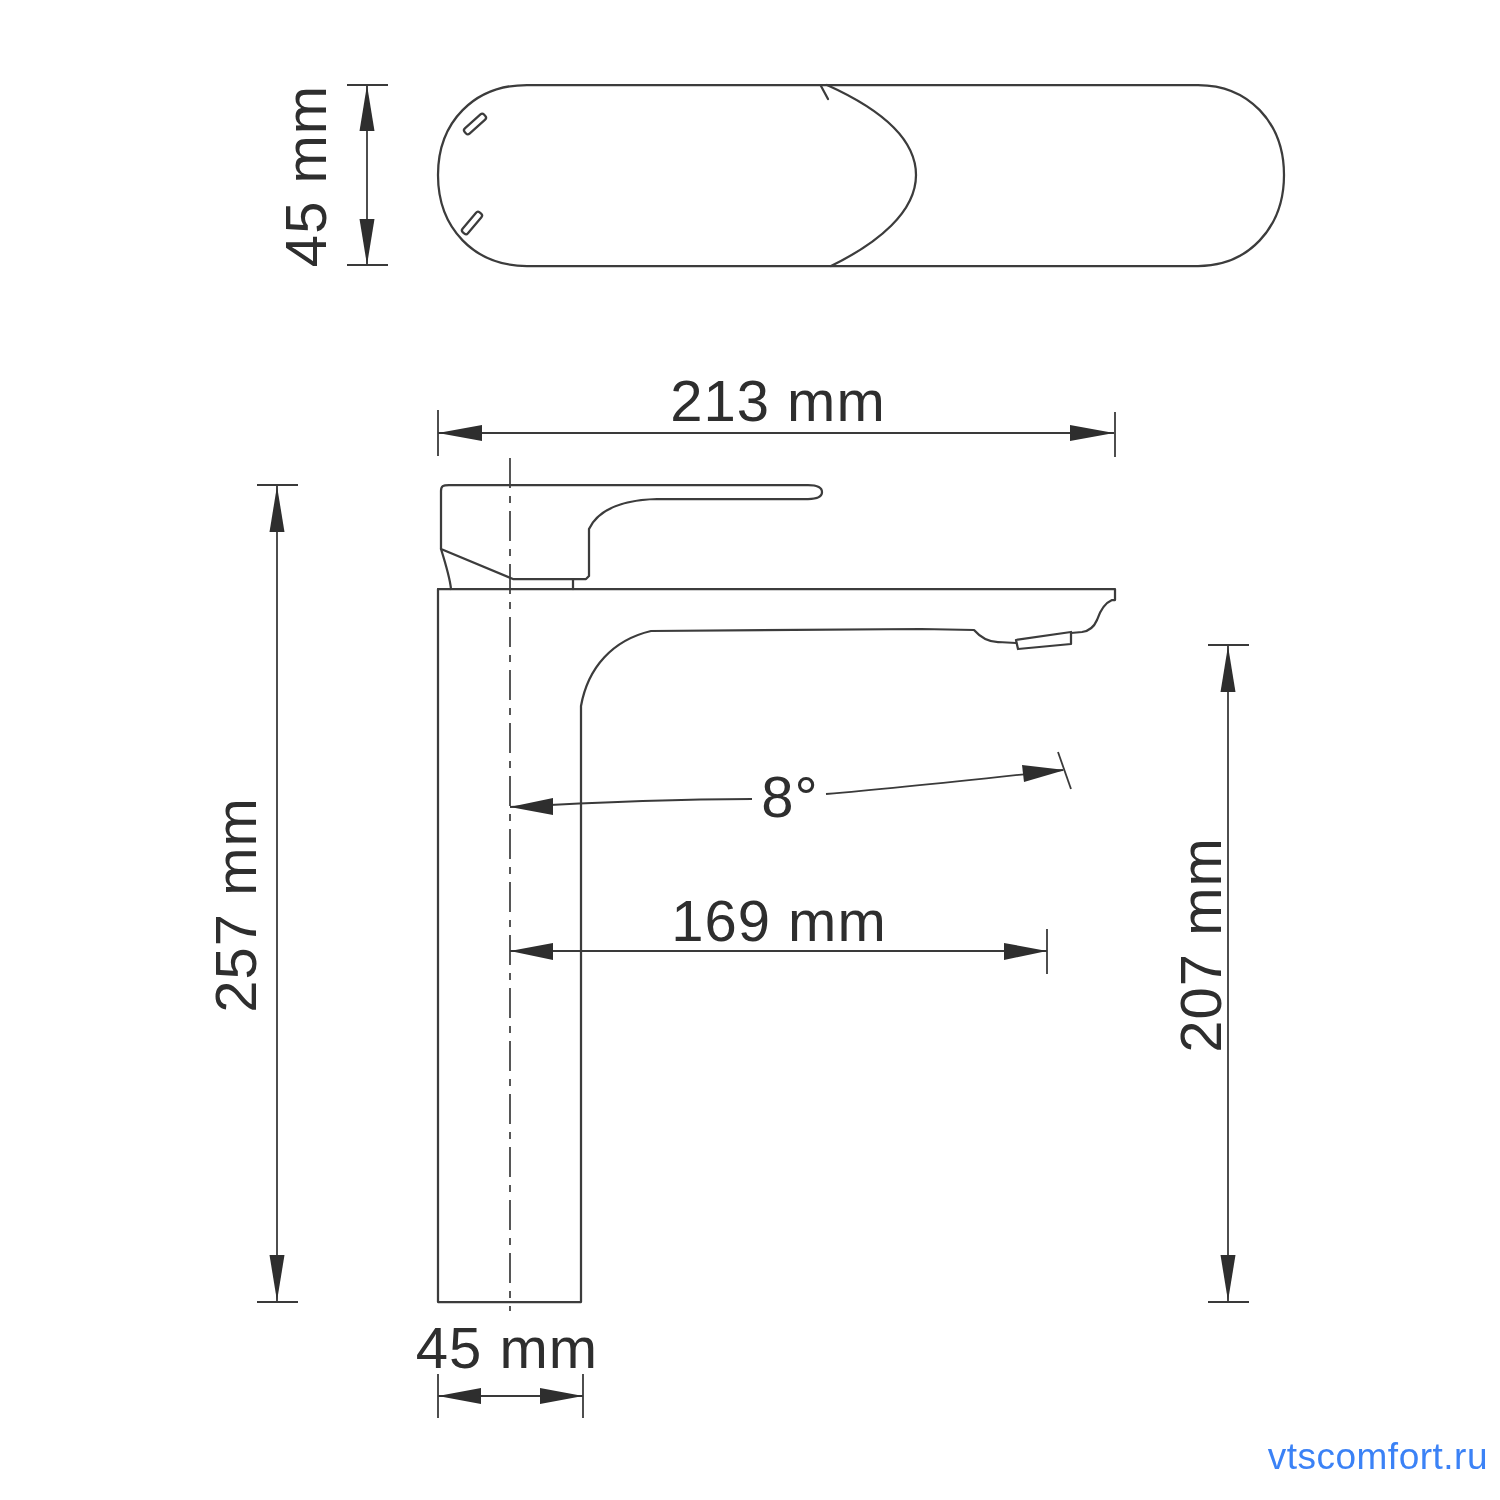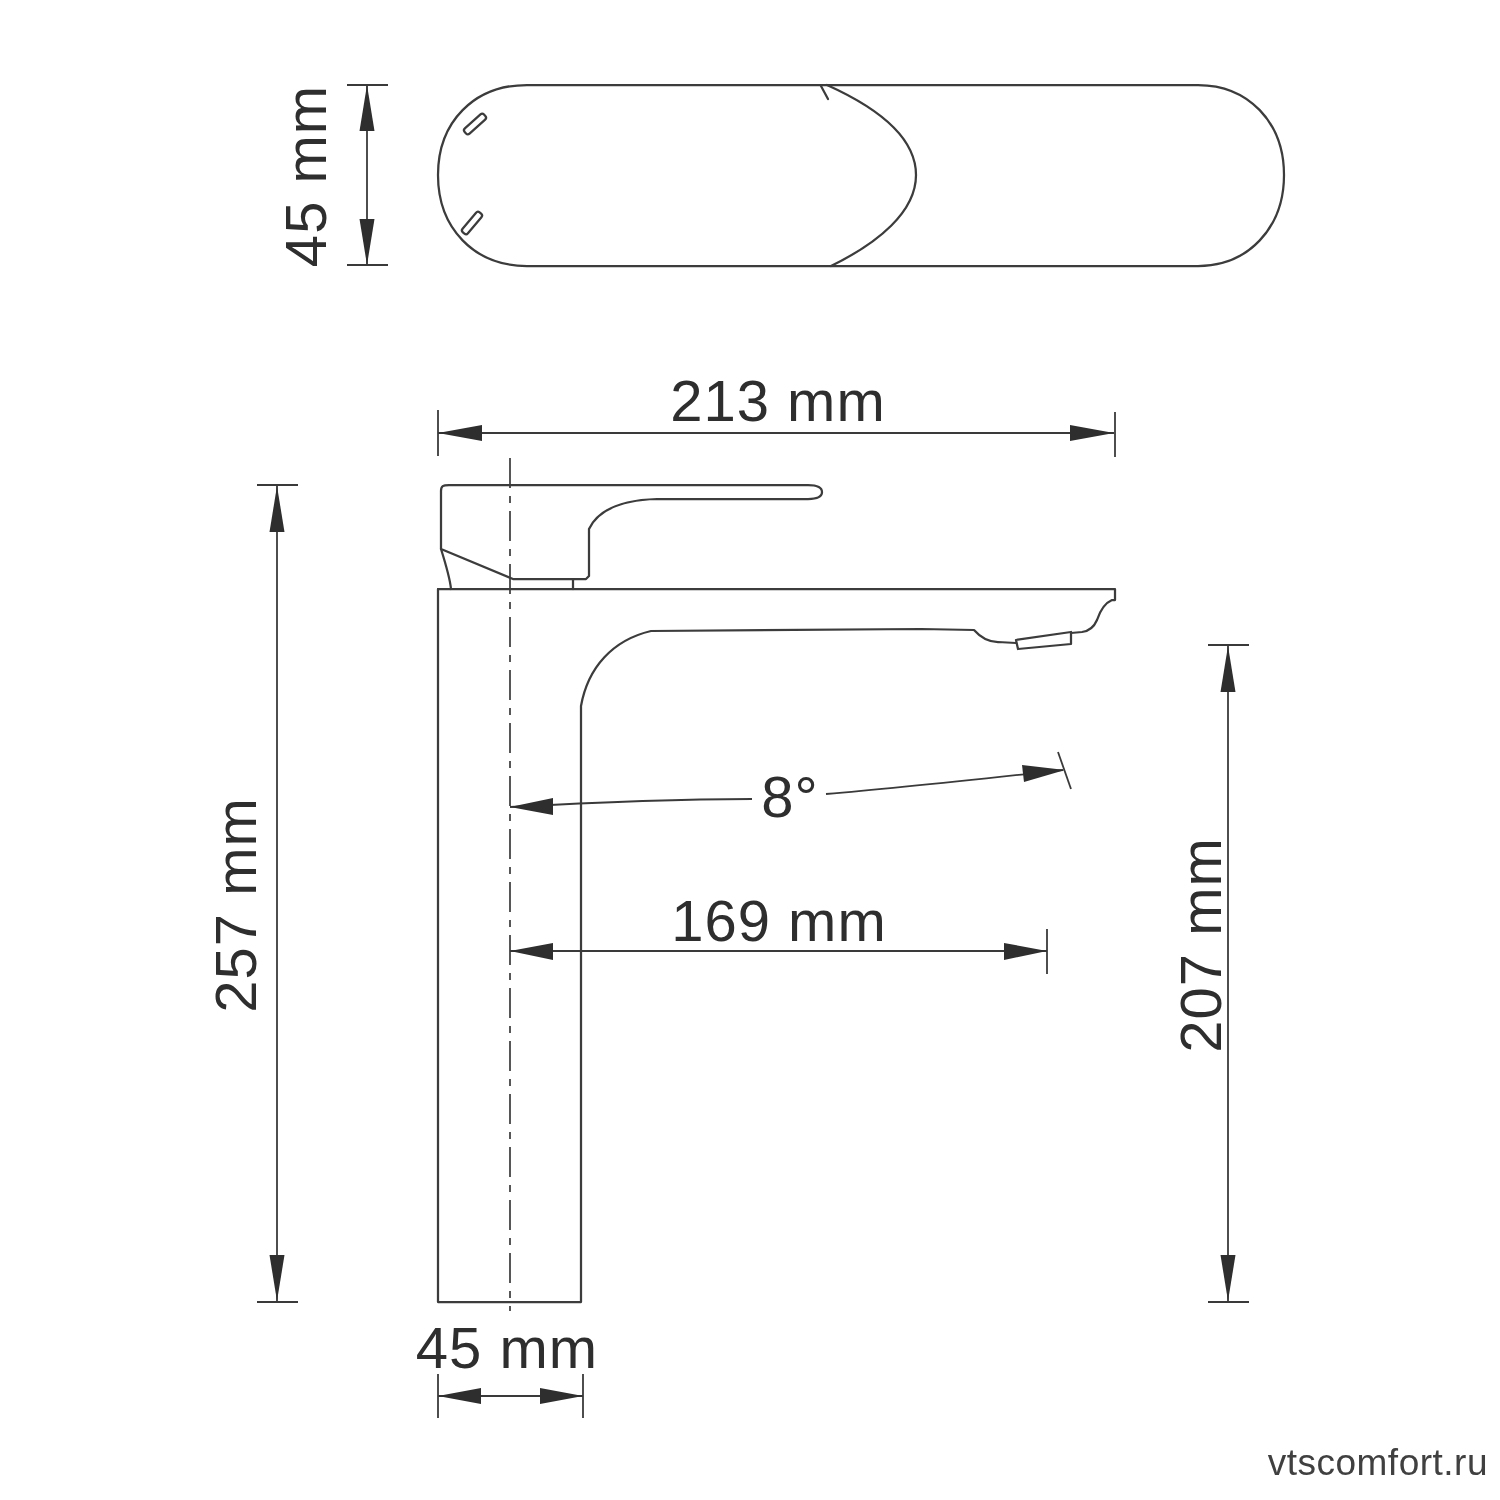--- a/index.html
+++ b/index.html
@@ -44,24 +44,24 @@
   }
   .dim-text {
     font-family: "Liberation Sans", sans-serif;
     font-size: 58px;
     fill: #2e2e2e;
     letter-spacing: 1px;
   }
   .watermark {
     position: absolute;
     right: 12px;
-    bottom: 16px;
+    bottom: 22px;
     font-family: "Liberation Sans", sans-serif;
     font-size: 37px;
-    color: #404040;
+    color: #3b82f6;
     letter-spacing: 0.5px;
   }
 </style>
 </head>
 <body>
 
 <svg id="drawing" width="1500" height="1500" viewBox="0 0 1500 1500">
 
   <g>
 

